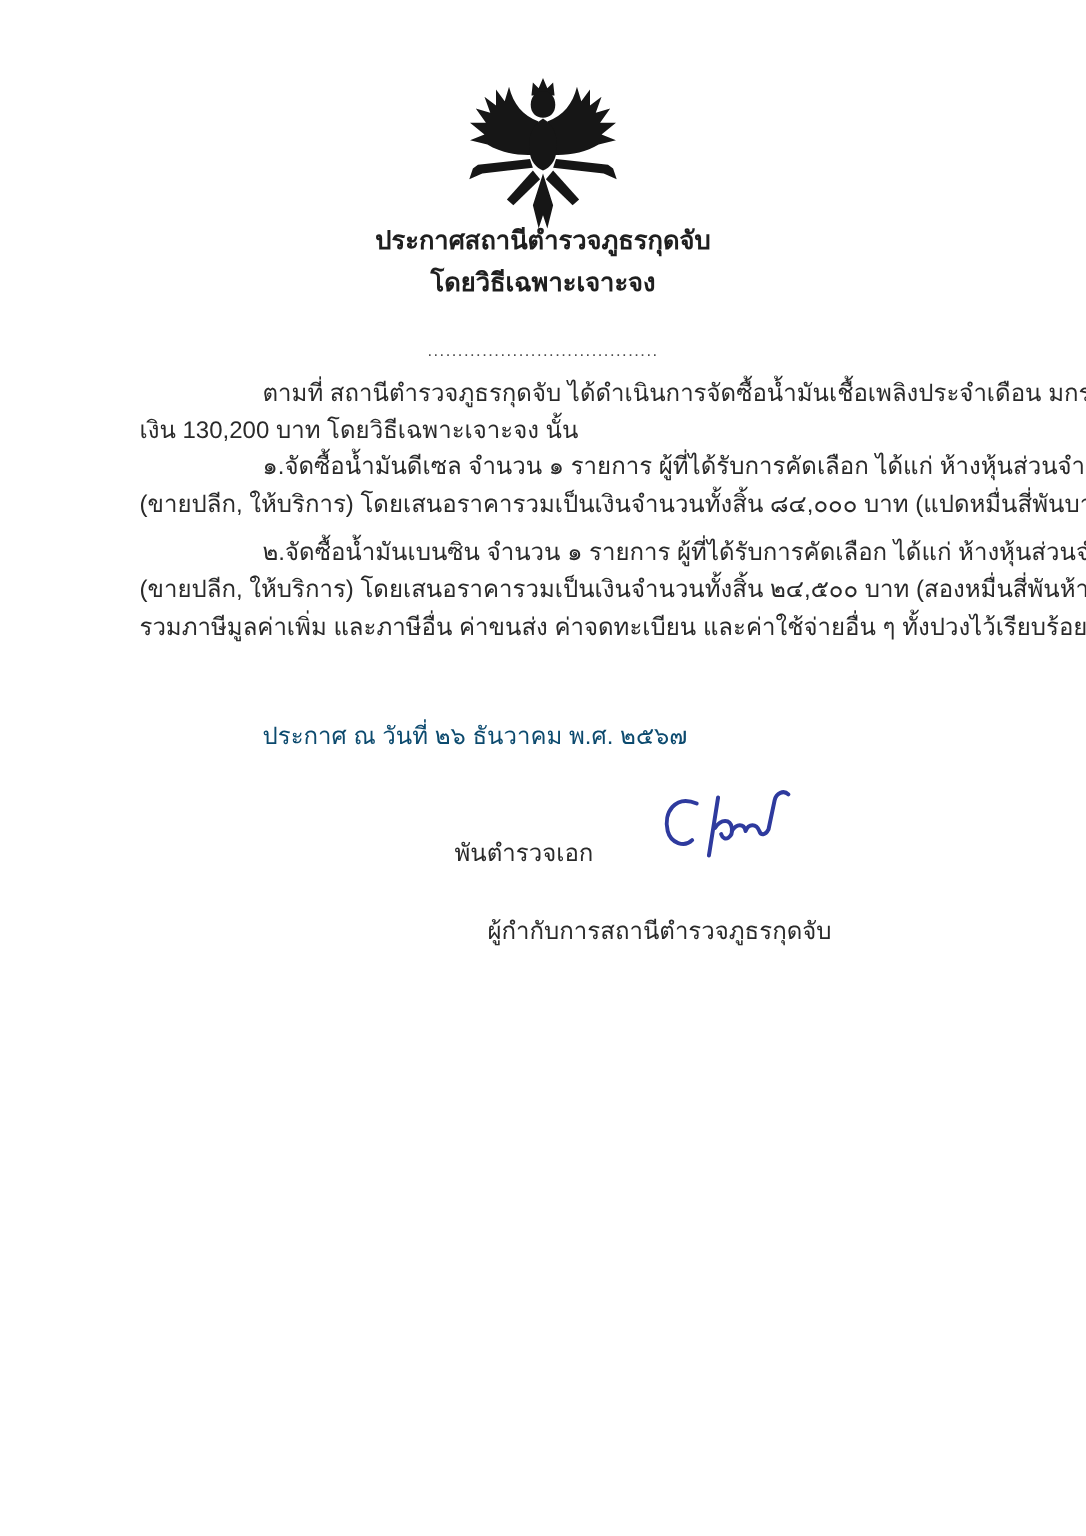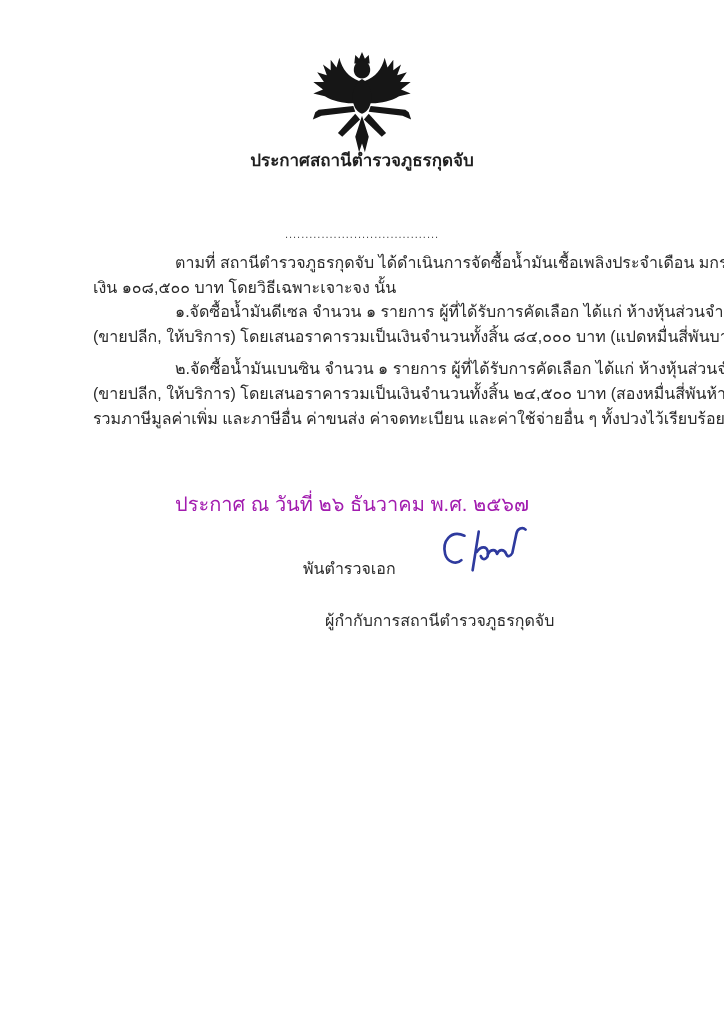--- a/index.html
+++ b/index.html
@@ -47,25 +47,25 @@
     width: 545px;
     font-size: 16px;
     line-height: 24.6px;
     color: #2a2a2a;
   }
   .line { white-space: nowrap; }
   .indent { padding-left: 82px; }
   .gap-before { margin-top: 8px; }
   .date-line {
     position: absolute;
-    top: 488px;
+    top: 478px;
     left: 93px;
     width: 545px;
-    font-size: 20px;
-    color: #a21caf;
+    font-size: 16px;
+    color: #0c4a6e;
   }
   .sig-rank {
     position: absolute;
     top: 556px;
     left: 303px;
     font-size: 16px;
     color: #2a2a2a;
     white-space: nowrap;
     text-align: right;
   }
@@ -111,27 +111,28 @@
         <path d="M100 60 L64 56 L62 62 L97 66 L106 70 L103.5 62.5 Z"></path>
         <path d="M48 64 L30 84 L34.5 88 L53 70 Z"></path>
         <path d="M62 64 L80 84 L75.5 88 L57 70 Z"></path>
         <path d="M55 66 L62 88 L58 104 L55 95 L52 104 L48 88 Z"></path>
       </g>
     </svg>
   </div>
 
   <div class="title-block">
     <div>ประกาศสถานีตำรวจภูธรกุดจับ</div>
+    <div>โดยวิธีเฉพาะเจาะจง</div>
   </div>
 
   <div class="dotted-divider">......................................</div>
 
   <div class="body-block">
     <div class="line indent">ตามที่ สถานีตำรวจภูธรกุดจับ  ได้ดำเนินการจัดซื้อน้ำมันเชื้อเพลิงประจำเดือน มกราคม ๒๕๖๘</div>
-    <div class="line">เงิน ๑๐๘,๕๐๐ บาท  โดยวิธีเฉพาะเจาะจง  นั้น</div>
+    <div class="line">เงิน 130,200 บาท  โดยวิธีเฉพาะเจาะจง  นั้น</div>
 
     <div class="line indent">๑.จัดซื้อน้ำมันดีเซล จำนวน  ๑ รายการ ผู้ที่ได้รับการคัดเลือก ได้แก่ ห้างหุ้นส่วนจำกัด ธุระทอง</div>
     <div class="line">(ขายปลีก, ให้บริการ) โดยเสนอราคารวมเป็นเงินจำนวนทั้งสิ้น ๘๔,๐๐๐ บาท (แปดหมื่นสี่พันบาทถ้วน) ซึ่งได้รวม</div>
 
     <div class="line indent gap-before">๒.จัดซื้อน้ำมันเบนซิน จำนวน  ๑ รายการ ผู้ที่ได้รับการคัดเลือก ได้แก่ ห้างหุ้นส่วนจำกัด ธุระทอง</div>
     <div class="line">(ขายปลีก, ให้บริการ) โดยเสนอราคารวมเป็นเงินจำนวนทั้งสิ้น ๒๔,๕๐๐ บาท (สองหมื่นสี่พันห้าร้อยบาทถ้วน) ซึ่งได้</div>
     <div class="line">รวมภาษีมูลค่าเพิ่ม และภาษีอื่น ค่าขนส่ง ค่าจดทะเบียน และค่าใช้จ่ายอื่น ๆ ทั้งปวงไว้เรียบร้อยแล้ว</div>
   </div>
 
   <div class="date-line">

